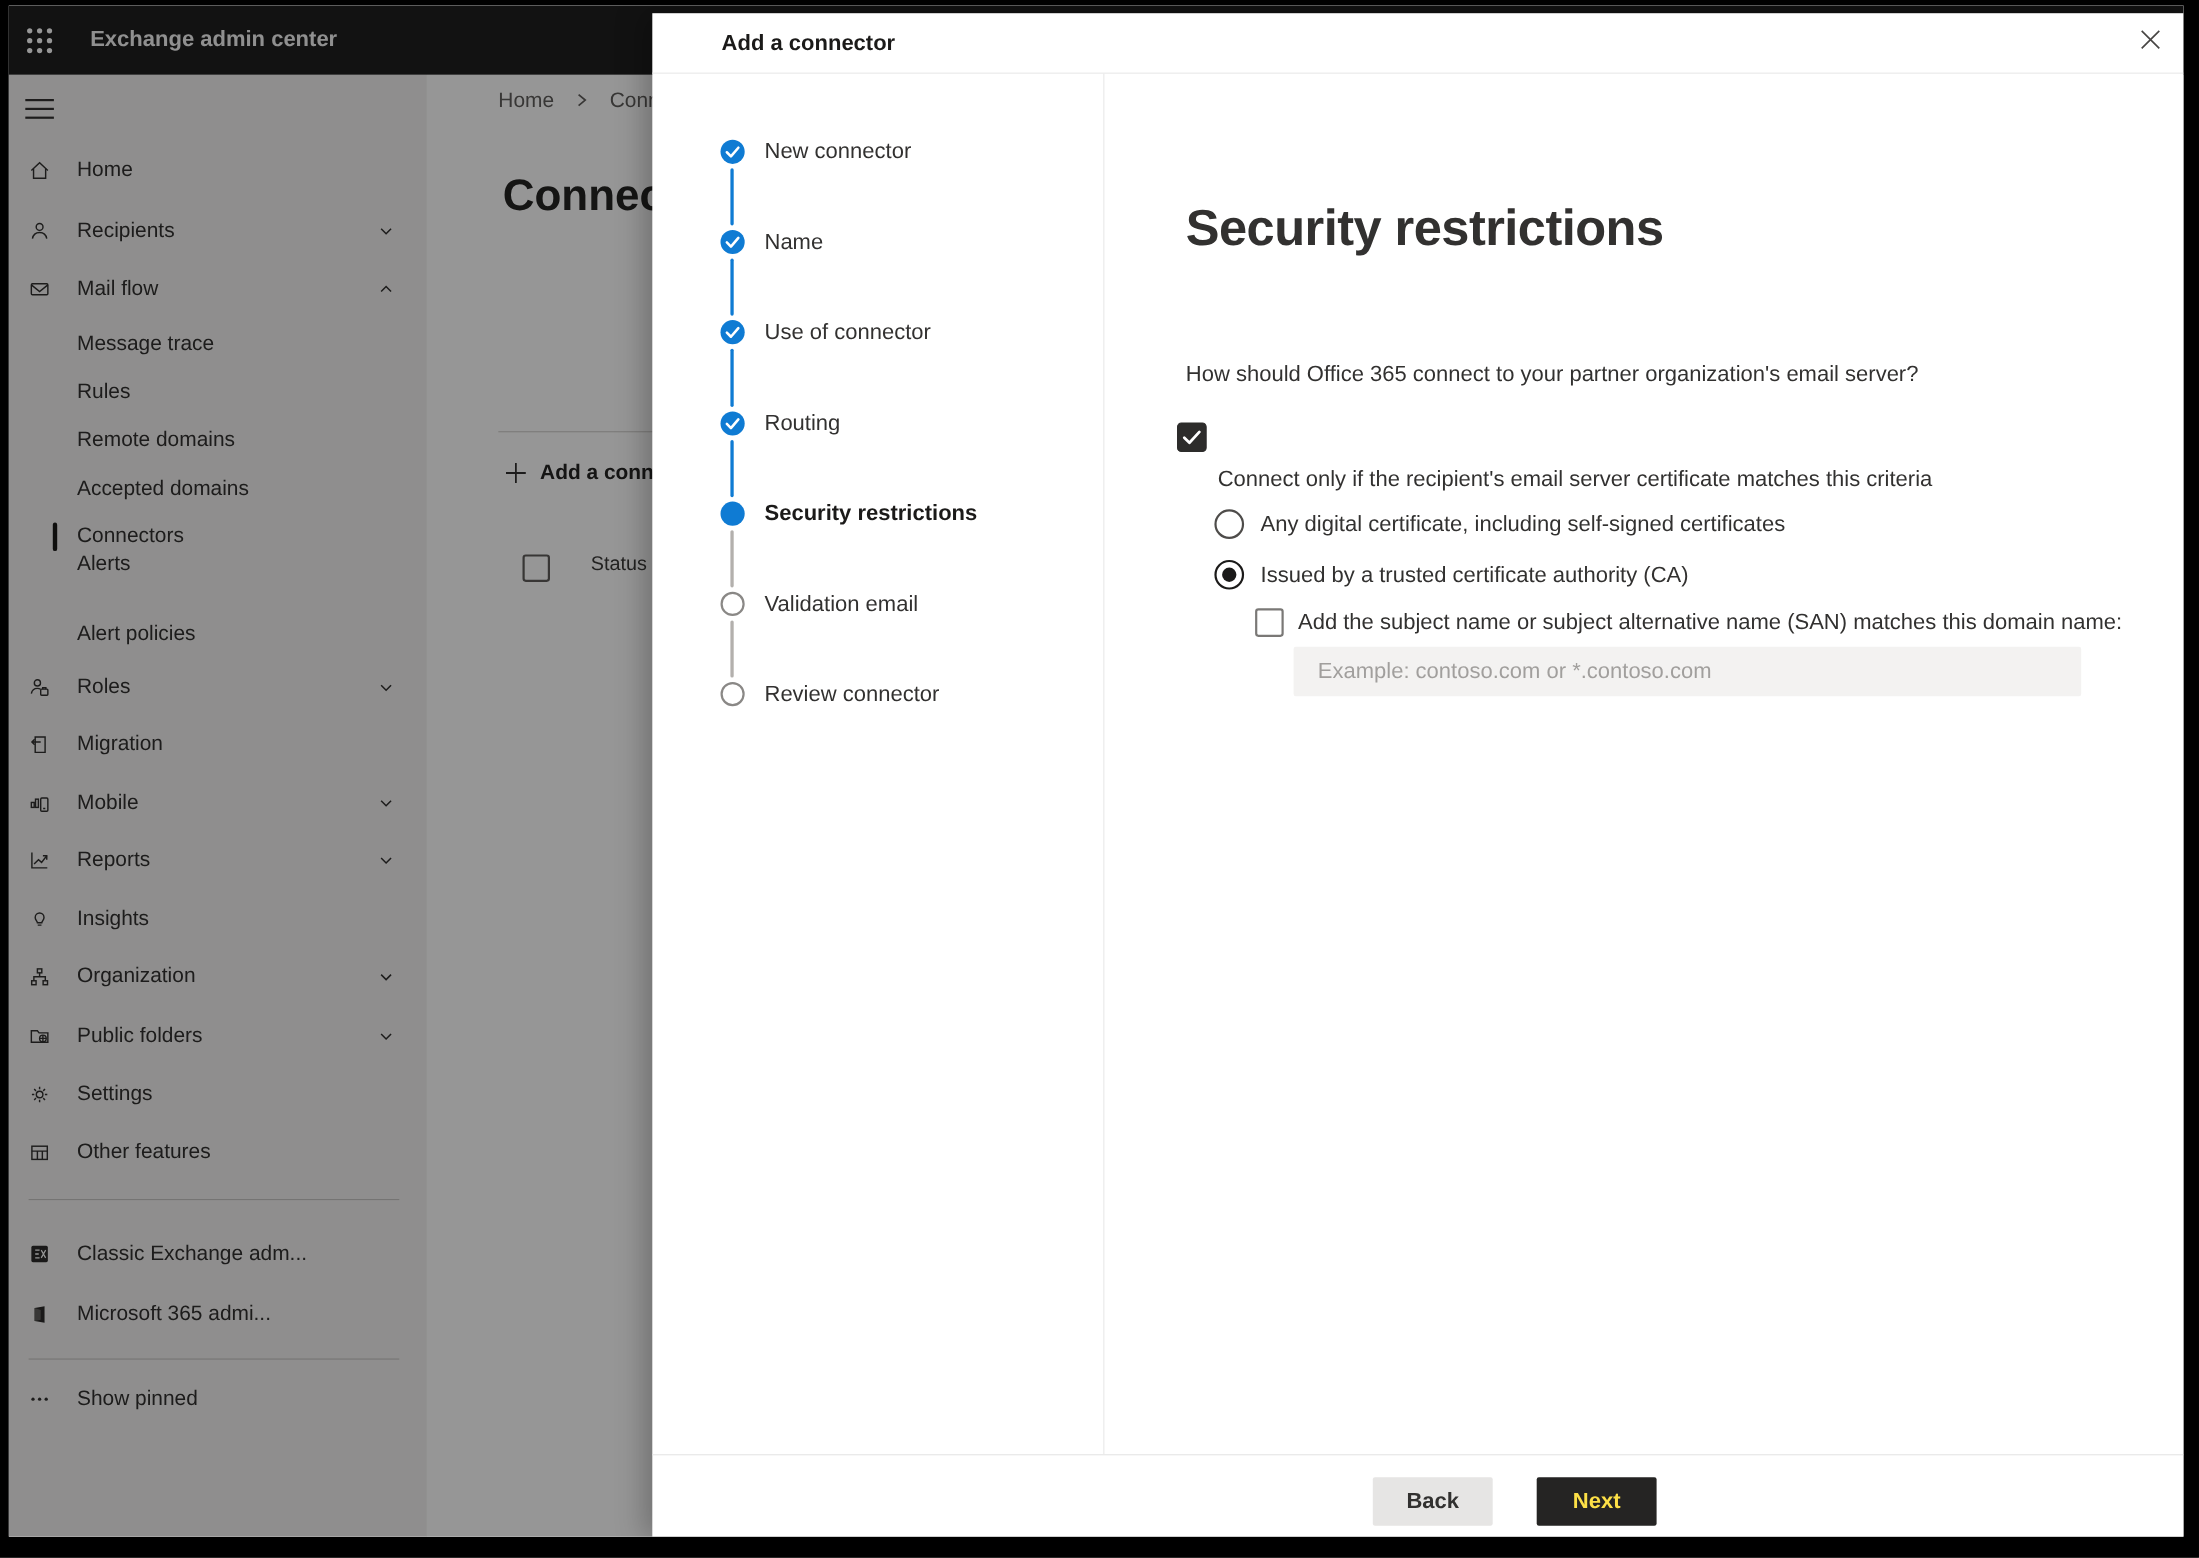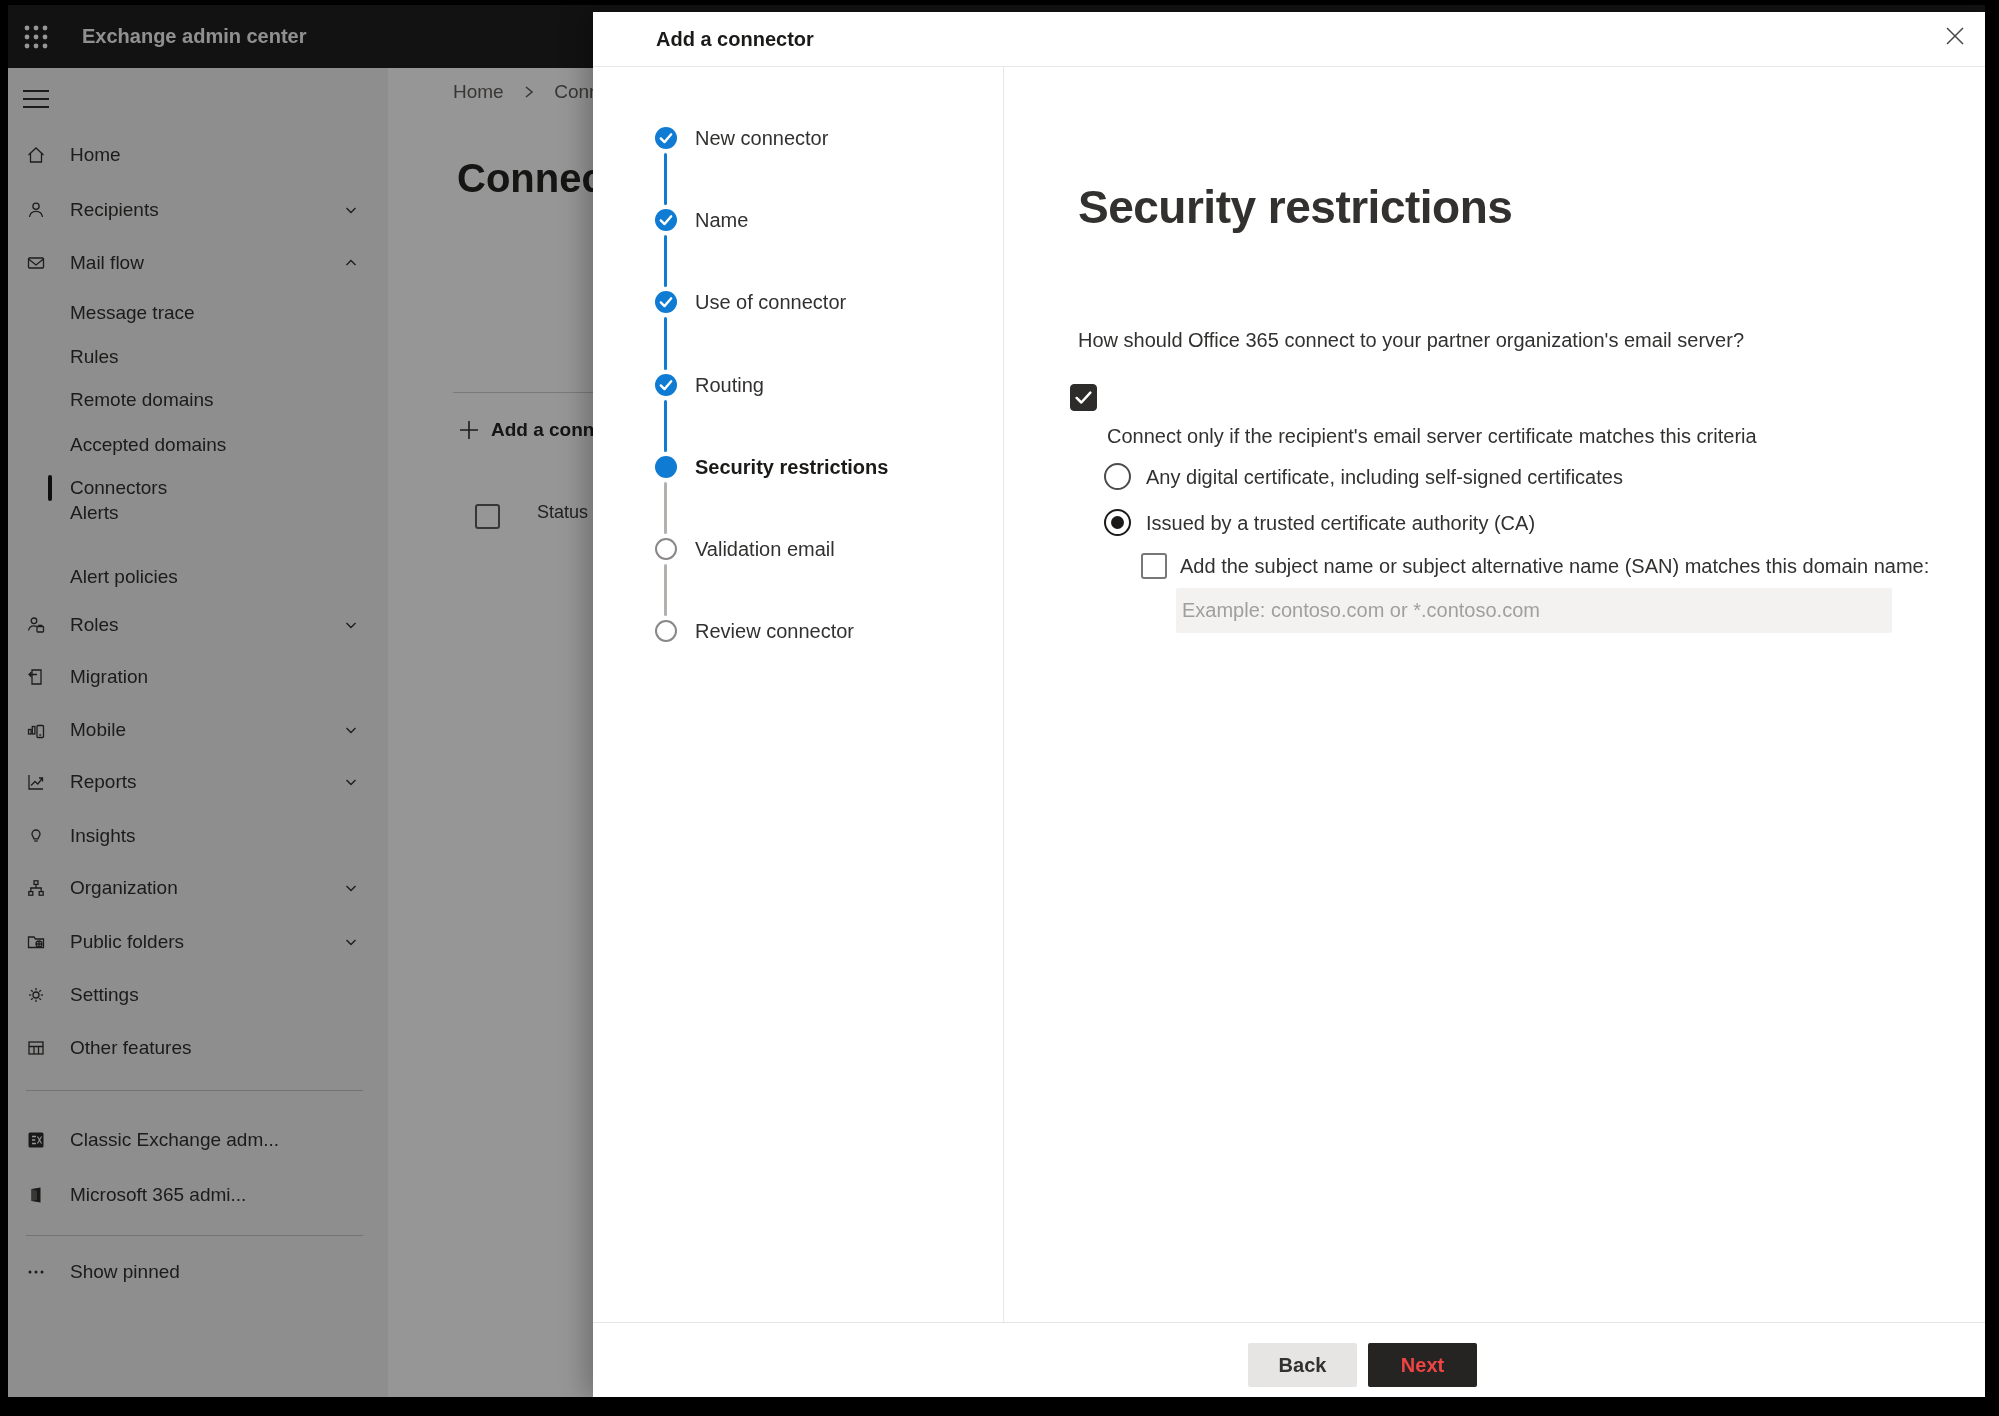--- a/index.html
+++ b/index.html
@@ -47,28 +47,28 @@
   
   .w-title{position:absolute;left:485px;top:168px;font-size:46px;font-weight:700;color:#323130;letter-spacing:-.5px;white-space:nowrap;}
   .w-question{position:absolute;left:485px;top:314px;font-size:20px;line-height:28px;color:#323130;white-space:nowrap;}
   .cb{position:absolute;box-sizing:border-box;cursor:pointer;}
   .cb.checked{background:#2d2c2b;border:1px solid #2d2c2b;border-radius:4px;}
   .cb.empty{background:#fff;border:2px solid #7a7876;border-radius:3px;}
   .radio{position:absolute;box-sizing:border-box;width:27px;height:27px;border:2px solid #4e4c4a;border-radius:50%;background:#fff;cursor:pointer;}
   .radio .dot{position:absolute;left:50%;top:50%;width:13px;height:13px;margin:-6.5px 0 0 -6.5px;border-radius:50%;background:#1b1a19;}
   .f-lbl{position:absolute;height:28px;line-height:28px;font-size:20px;color:#323130;white-space:nowrap;cursor:default;}
   .domain-input{position:absolute;left:583px;top:576px;width:716px;height:45px;box-sizing:border-box;border:none;outline:none;
-                background:#f3f2f1;border-radius:2px;padding:0 6px;font-size:20px;color:#323130;
+                background:#f3f2f1;border-radius:2px;padding:0 22px;font-size:20px;color:#323130;
                 font-family:"Liberation Sans","DejaVu Sans",sans-serif;}
   .domain-input::placeholder{color:#a19f9d;}
   .p-footer-line{position:absolute;left:0;top:1310px;width:100%;height:1px;background:#e5e5e5;}
   .btn{position:absolute;top:1331px;width:109px;height:44px;border:none;border-radius:2px;font-size:20px;font-weight:600;
        font-family:"Liberation Sans","DejaVu Sans",sans-serif;cursor:pointer;}
   .btn.back{left:655px;background:#e6e5e4;color:#323130;}
-  .btn.next{left:775px;background:#252423;color:#ef4444;}
+  .btn.next{left:804px;background:#252423;color:#fde047;}
   svg{display:block;}
 </style>
 </head>
 <body>
 
 <div class="screen">
 
   <div class="appbar">
     <div class="waffle">
       <svg width="26" height="26" viewBox="0 0 26 26">

